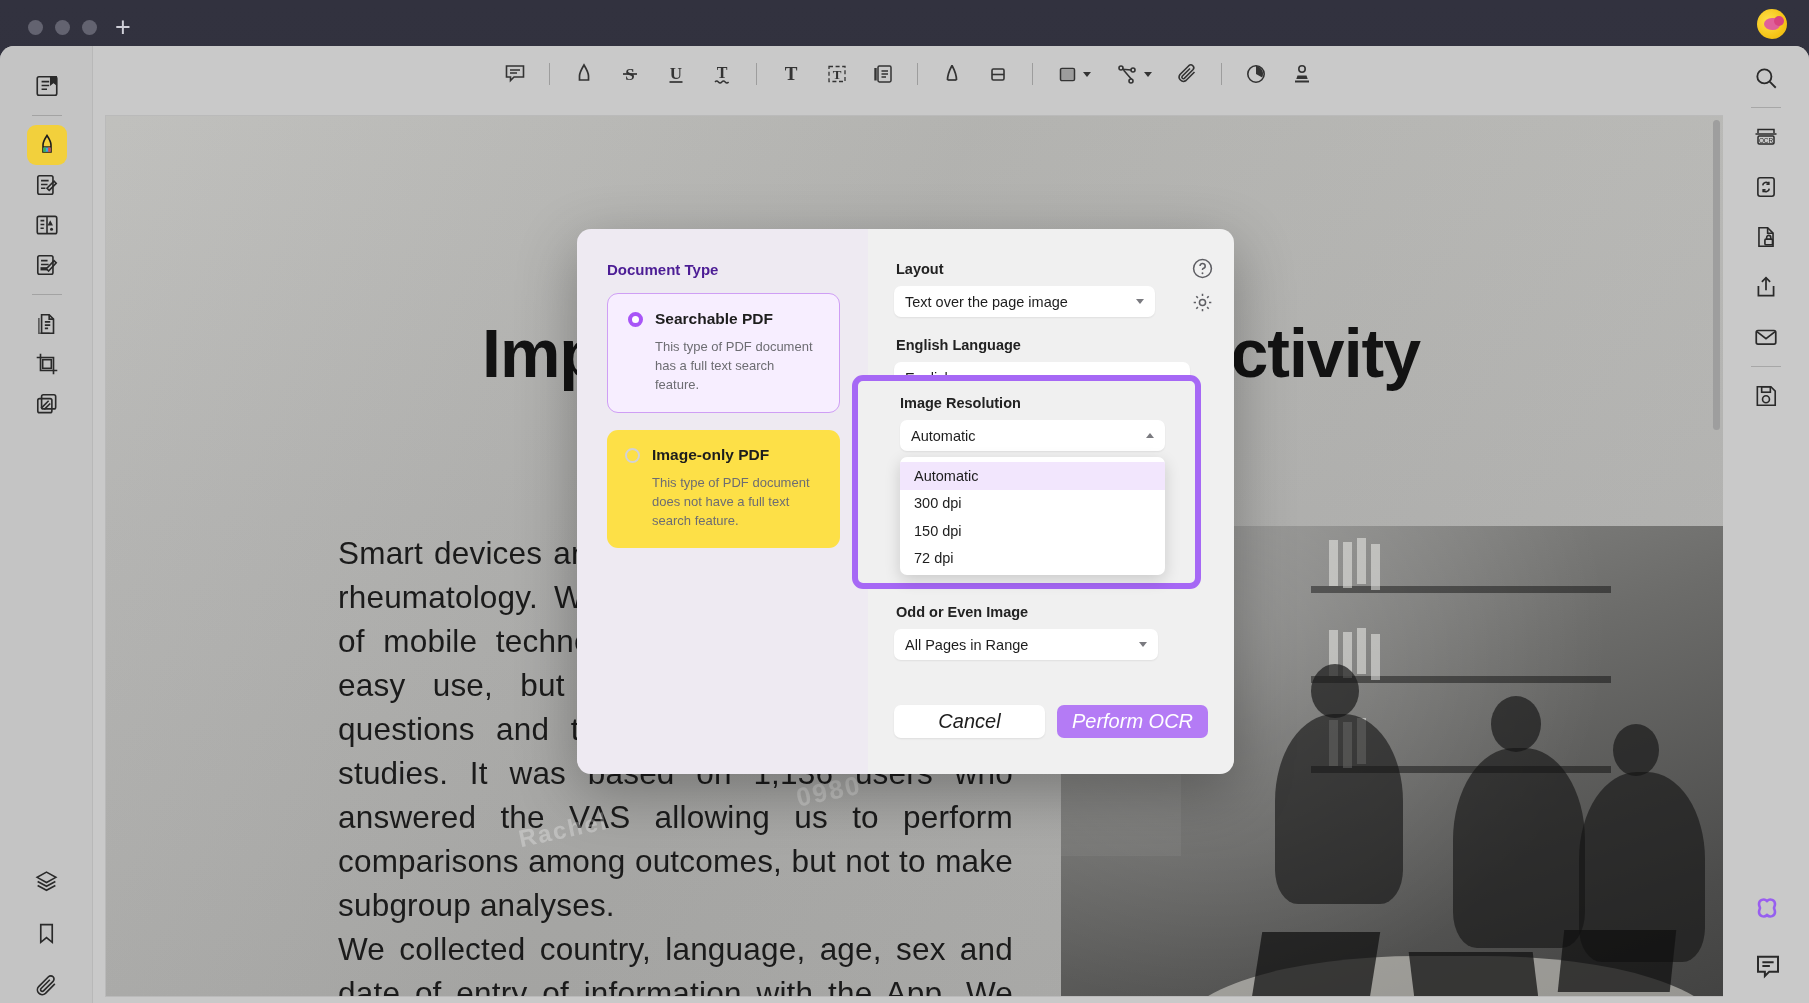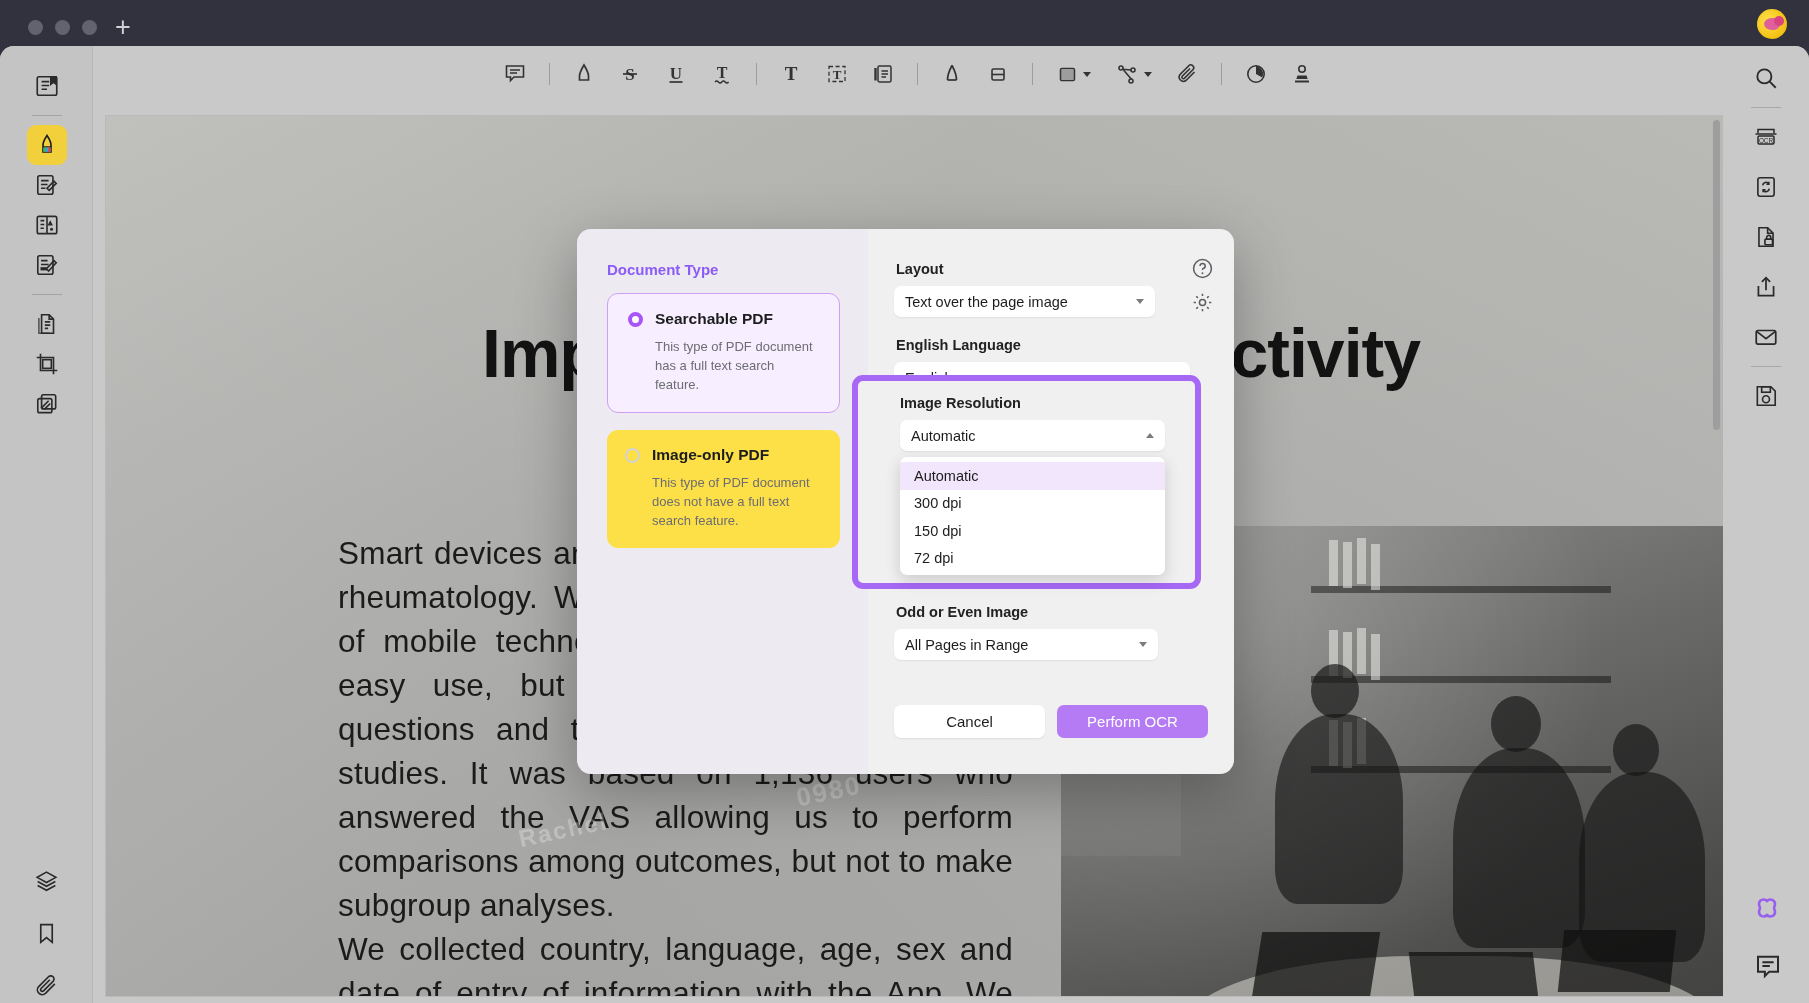--- a/index.html
+++ b/index.html
@@ -151,21 +151,21 @@
     width:291px; background:#eeeaf2;
     border-radius:14px 0 0 14px;
     padding:32px 28px 0 30px;
   }
   #modal-right {
     width:366px; background:#f0f0f0;
     border-radius:0 14px 14px 0;
     padding:32px 28px 12px 26px;
     position:relative;
   }
-  .sec-label { font-size:15px; font-weight:bold; color:#8b5cf6; margin-bottom:15px; }
+  .sec-label { font-size:15px; font-weight:bold; color:#4c1d95; margin-bottom:15px; }
 
   .opt {
     border-radius:11px; padding:16px 18px 18px 18px; margin-bottom:17px;
     background:#fde047; position:relative;
   }
   .opt.selected { background:#f7eeff; border:1px solid #cf9ef5;padding-left:20px; }
   .opt-head { display:flex; align-items:center; gap:12px; }
   .radio { width:15px;height:15px;border-radius:50%;border:2px solid #d2d2d6; }
   .radio.on { border:4px solid #a855f7; background:#fff;}
   .opt-title { font-size:15.5px; font-weight:bold; color:#1d1d1d; }
@@ -200,21 +200,21 @@
     padding:5px 0 3px 0; overflow:hidden;
   }
   .dd-item { height:27.5px; display:flex;align-items:center; padding:0 14px;
     font-size:14.5px; color:#1d1d1d;}
   .dd-item.sel { background:#f2e6fd; }
 
   #btnrow { position:absolute; left:26px; bottom:36px; width:314px;
             display:flex; gap:12px; }
   .btn { height:33px; flex:1; border-radius:7px;
          display:flex;align-items:center;justify-content:center;
-         font-size:15px; }
+         font-size:20px;font-style:italic; }
   .btn.cancel { background:#fff; color:#1d1d1d; box-shadow:0 1px 2px rgba(0,0,0,.08);}
   .btn.primary { background:#b47bf5; color:#fff; }
 
   
   #ai-icon { position:absolute; right:25px; bottom:75px; width:34px;height:34px;}
   #chat-icon { position:absolute; right:26px; bottom:22px; width:30px;height:30px;}
 
   .wm {
     position:absolute; color:rgba(255,255,255,.28); font-size:30px;
     transform:rotate(-12deg); pointer-events:none; font-weight:bold;

